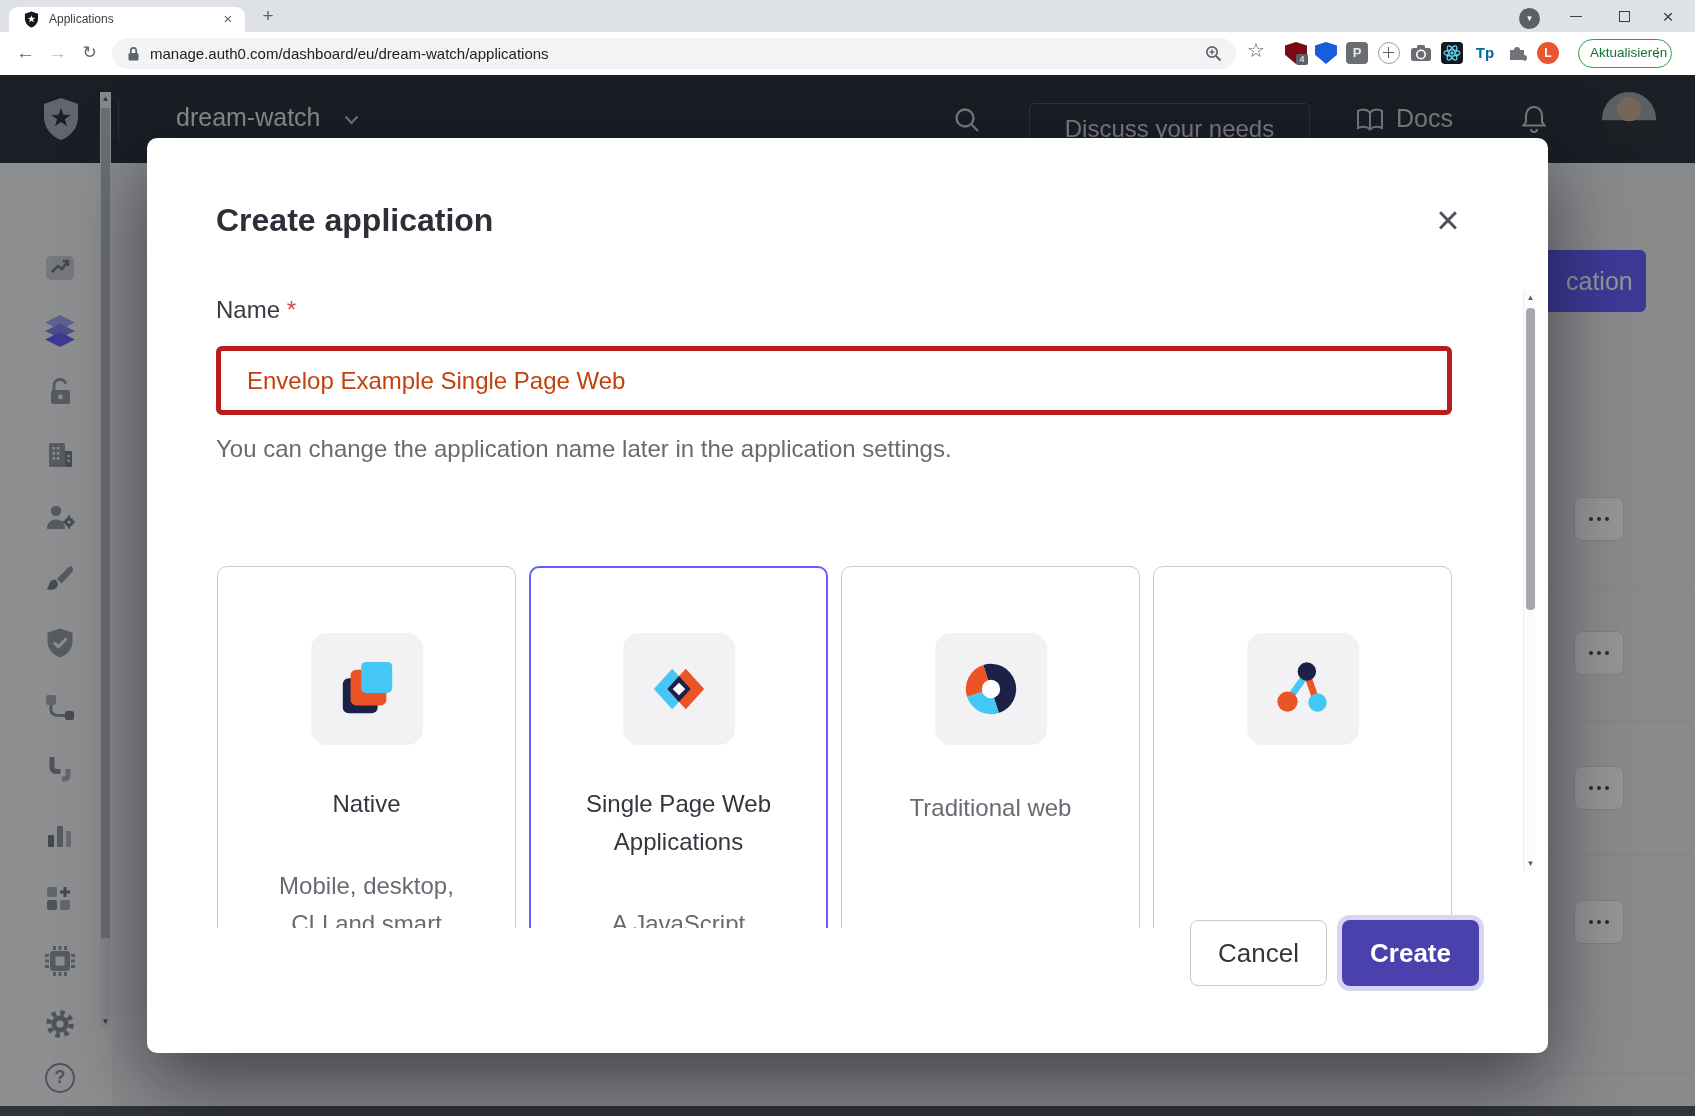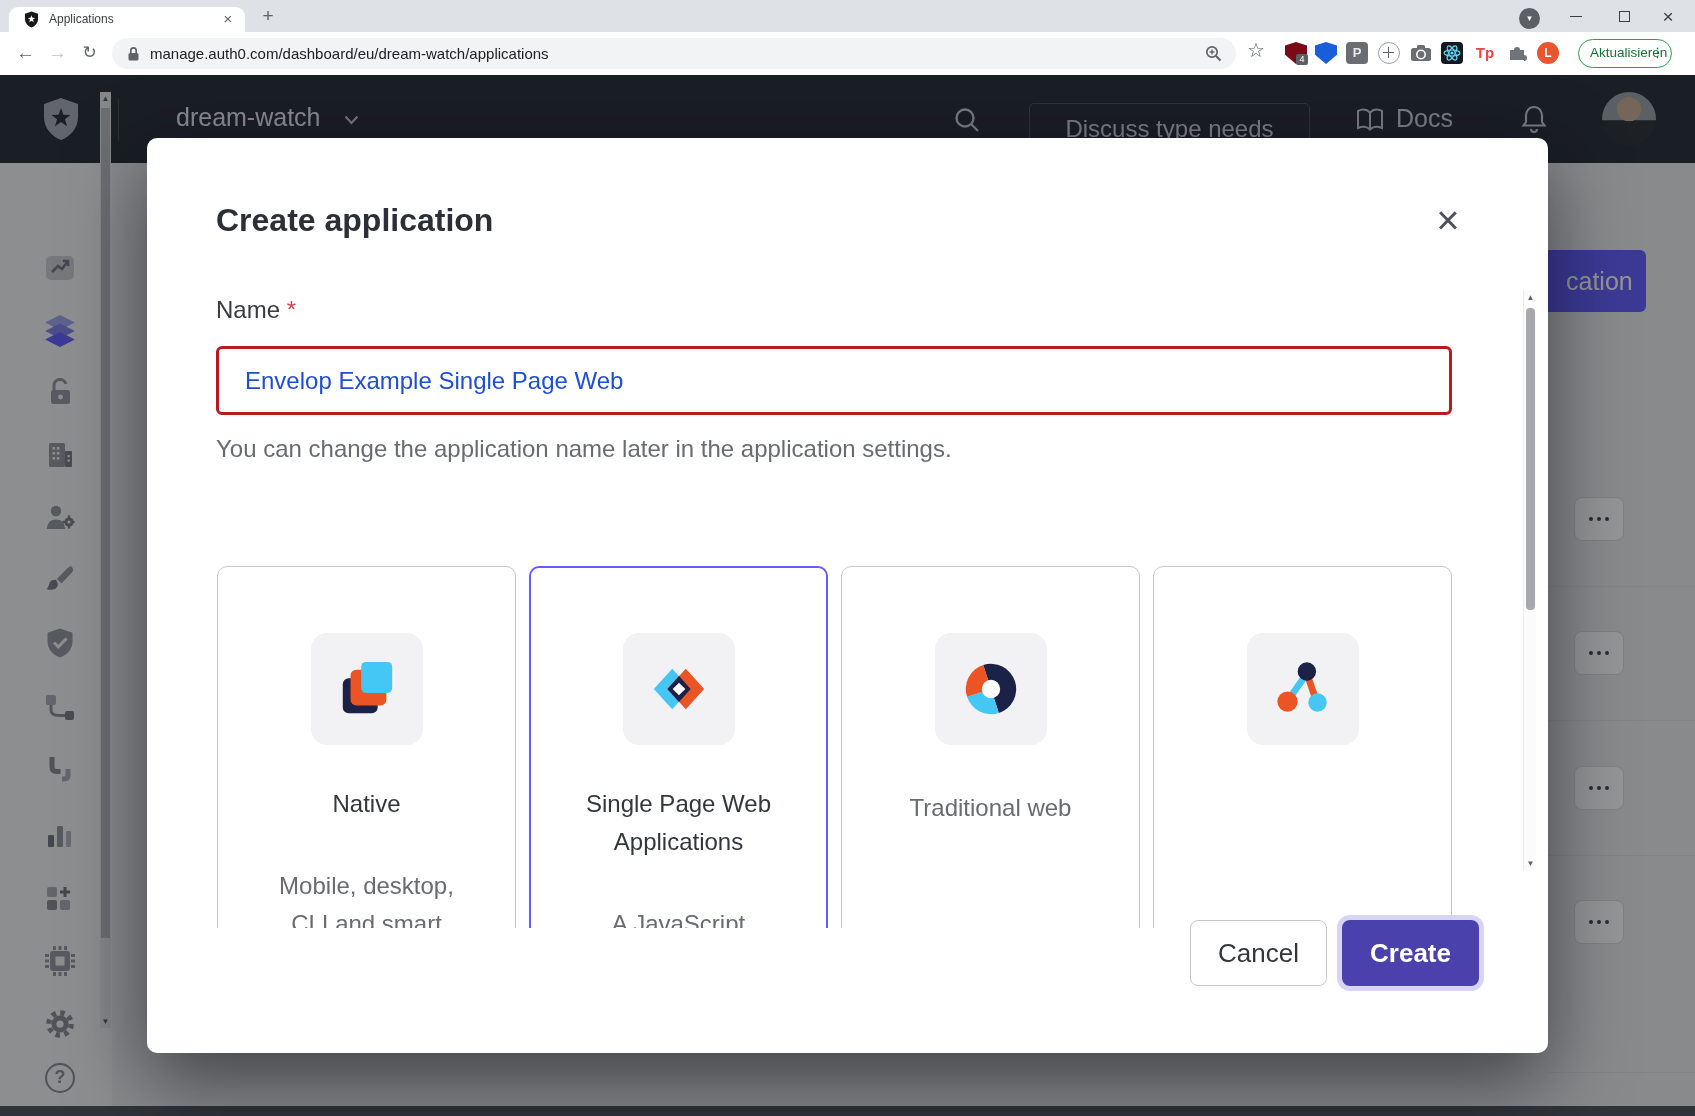--- a/index.html
+++ b/index.html
@@ -28,21 +28,21 @@
   .url-text { position:absolute; left:38px; top:0; line-height:31px; font-size:15px; color:#202124; white-space:nowrap;text-align:right; }
   .zoom-ind { position:absolute; right:14px; top:7px; }
   .star-ic { position:absolute; left:1247px; top:6px; font-size:20px; color:#5f6368; }
   .ext { position:absolute; top:10px; width:22px; height:22px; }
   .shield-ext { clip-path:polygon(50% 0,100% 16%,100% 58%,50% 100%,0 58%,0 16%); }
   .ext-badge { position:absolute; left:11px; top:12px; width:12px; height:11px; background:#5b5f64; color:#fff; font-size:9px; text-align:center; line-height:11px; border-radius:2px; }
   .ext-p { background:#6a6d71; border-radius:4px; color:#e8e9ea; font-size:13px; font-weight:bold; text-align:center; line-height:22px; }
   .ext-cross { border:1.6px solid #9aa0a6; border-radius:50%; background:#fff; }
   .ext-cross i { position:absolute; background:#5f6368; }
   .ext-react { background:#16181f; border-radius:4px; }
-  .ext-tp { color:#ef4444; font-weight:bold; font-size:15px; text-align:center; line-height:22px; }
+  .ext-tp { color:#0369a1; font-weight:bold; font-size:15px; text-align:center; line-height:22px; }
   .ext-avatar { background:#e8552f; border-radius:50%; color:#fff; font-size:12px; font-weight:bold; text-align:center; line-height:22px; }
   .update-chip { position:absolute; left:1578px; top:7px; width:94px; height:29px; border:1.5px solid #2e9e49; border-radius:15px; background:#fff; }
   .update-chip .txt { position:absolute; left:11px; top:0; line-height:26px; font-size:13.5px; color:#137333; }
   .update-chip .kebab { position:absolute; right:7px; top:0; line-height:26px; font-size:13px; color:#137333; }
 
   
   .viewport { position:absolute; left:0; top:75px; width:1695px; height:1041px; background:#eaebed; overflow:hidden; }
   .dim { position:absolute; left:0; top:0; width:1695px; height:1041px; background:rgba(12,13,17,0.44); z-index:5; }
 
   
@@ -74,21 +74,21 @@
   .frag-divider { position:absolute; left:1548px; width:147px; height:1px; background:#dfe0e3; }
   .bottom-strip { position:absolute; left:0; top:1031px; width:1695px; height:10px; background:#4d505a; }
 
   
   .modal { position:absolute; left:147px; top:63px; width:1401px; height:915px; background:#fff; border-radius:10px; box-shadow:0 28px 80px rgba(5,6,12,0.55); z-index:10; }
   .m-body { position:absolute; left:0; top:0; width:1401px; height:790px; overflow:hidden; }
   .m-title { position:absolute; left:69px; top:64px; font-size:32px; font-weight:700; color:#2c2f38; }
   .m-close { position:absolute; left:1279px; top:62px; width:44px; height:44px; text-align:center; line-height:40px; font-size:40px; font-weight:300; color:#4e525b; cursor:pointer; }
   .m-name-label { position:absolute; left:69px; top:158px; font-size:24px; color:#383b42; }
   .m-req { color:#d64545; }
-  .name-input { position:absolute; left:69px; top:208px; width:1236px; height:69px; border:3px solid #b91c1c; border-radius:6px; padding:0 0 0 26px; font-size:24px; color:#1d4ed8; font-family:"Liberation Sans", sans-serif; background:#fff; }
+  .name-input { position:absolute; left:69px; top:208px; width:1236px; height:69px; border:5px solid #b91c1c; border-radius:6px; padding:0 0 0 26px; font-size:24px; color:#c2410c; font-family:"Liberation Sans", sans-serif; background:#fff; }
   .m-helper { position:absolute; left:69px; top:297px; font-size:24px; color:#696b73; }
   .m-choose { position:absolute; left:69px; top:377px; font-size:24px; color:#383b42; }
   .cards { position:absolute; left:70px; top:428px; display:flex; gap:13px; }
   .card { width:299px; height:600px; background:#fff; border:1px solid #c8c9cd; border-radius:10px; cursor:pointer; }
   .card.selected { border:2px solid #635dff; }
   .icon-box { width:112px; height:112px; margin:66px auto 0; background:#f2f2f4; border-radius:16px; display:flex; align-items:center; justify-content:center; }
   .card.selected .icon-box { margin-top:65px; }
   .card-title { margin-top:40px; padding:0 40px; font-size:24px; line-height:38px; color:#33363d; text-align:center; }
   .card-desc { margin-top:44px; padding:0 40px; font-size:24px; line-height:38px; color:#696b73; text-align:center; }
   .m-cancel { position:absolute; left:1043px; top:782px; width:137px; height:66px; background:#fff; border:1px solid #c8c9cd; border-radius:8px; font-size:26px; color:#33363d; text-align:center; line-height:64px; cursor:pointer; }
@@ -185,21 +185,21 @@
       </svg>
       <div class="hdr-div"></div>
       <span class="tenant">dream-watch</span>
       <svg class="tenant-chev" width="15" height="10" viewBox="0 0 15 10">
         <polyline points="1.5,1.5 7.5,8 13.5,1.5" fill="none" stroke="#c6c9d0" stroke-width="2"></polyline>
       </svg>
       <svg class="hdr-search" width="28" height="28" viewBox="0 0 28 28">
         <circle cx="12" cy="12" r="8.5" fill="none" stroke="#ccd0d8" stroke-width="2.3"></circle>
         <line x1="18.5" y1="18.5" x2="25" y2="25" stroke="#ccd0d8" stroke-width="2.3"></line>
       </svg>
-      <div class="discuss-btn">Discuss type needs</div>
+      <div class="discuss-btn">Discuss your needs</div>
       <svg class="docs-book" width="28" height="24" viewBox="0 0 28 24">
         <path d="M2 3 C7 0.5 11.5 2 14 4.5 C16.5 2 21 0.5 26 3 V20 C21 18 16.5 19 14 21.5 C11.5 19 7 18 2 20 Z" fill="none" stroke="#ccd0d8" stroke-width="2"></path>
         <line x1="14" y1="4.5" x2="14" y2="21" stroke="#ccd0d8" stroke-width="2"></line>
       </svg>
       <span class="docs-label">Docs</span>
       <svg class="hdr-bell" width="28" height="30" viewBox="0 0 28 30">
         <path d="M14 3 C9 3 6 7 6 12 v6 l-2.5 3.5 h21 L22 18 v-6 c0 -5 -3 -9 -8 -9 z" fill="none" stroke="#ccd0d8" stroke-width="2.1"></path>
         <path d="M11 25 a3 3 0 0 0 6 0" fill="none" stroke="#ccd0d8" stroke-width="2.1"></path>
       </svg>
       <div class="hdr-avatar"></div>

